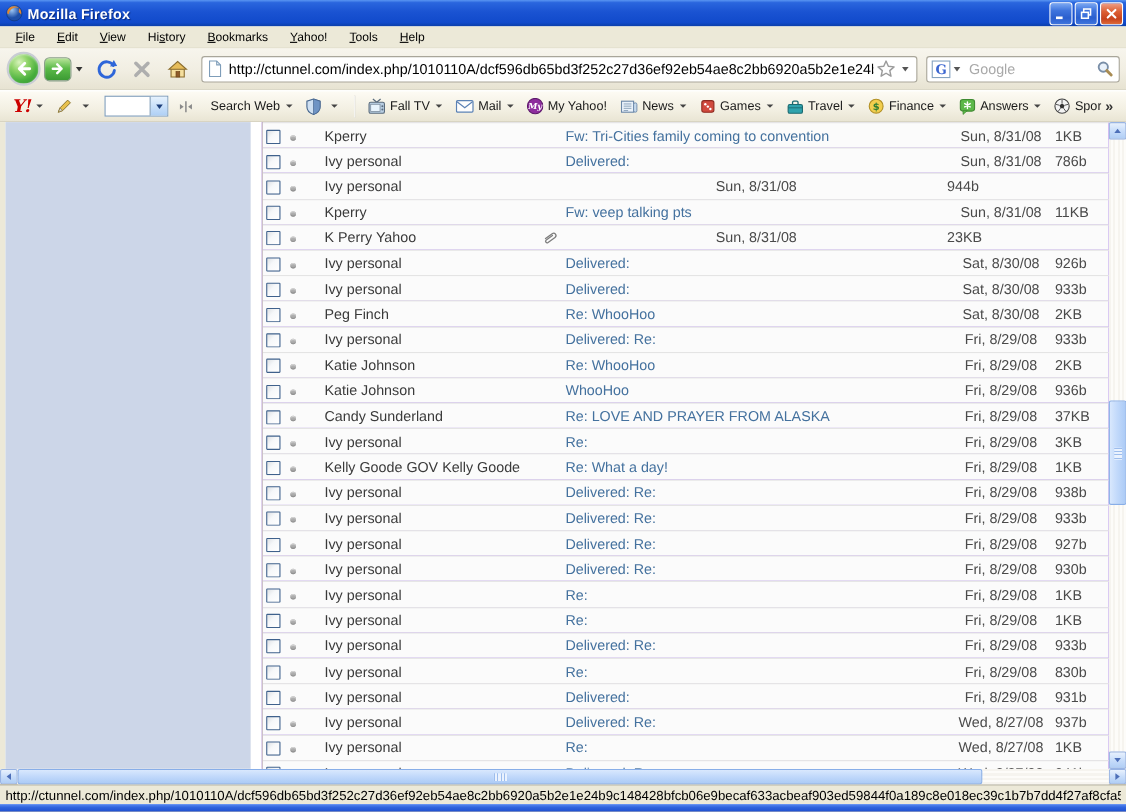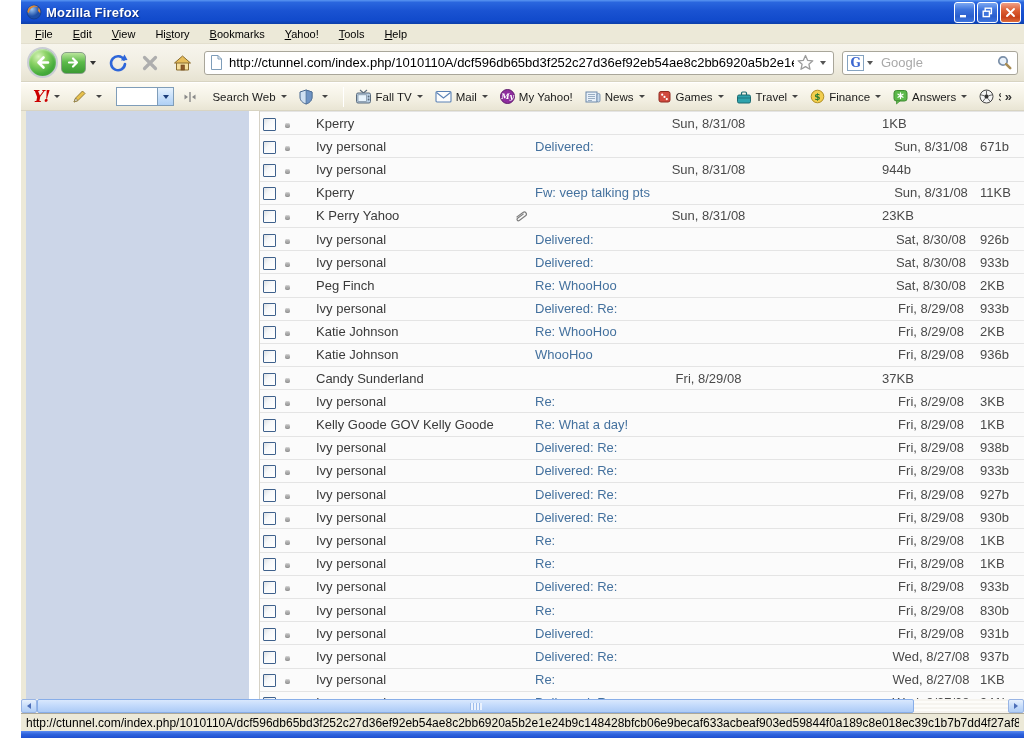--- a/index.html
+++ b/index.html
@@ -1,18 +1,18 @@
 <!DOCTYPE html>
 <html><head>
 <meta charset="utf-8">
 <style>
   html,body{margin:0;padding:0;background:#555;}
   *{box-sizing:border-box;}
   .window{width:1024px;height:738px;position:relative;overflow:hidden;
-    font-family:"Liberation Sans",sans-serif;background:#fff;display:flex;flex-direction:column;padding-left:21px;}
+    font-family:"Liberation Sans",sans-serif;background:#fff;display:flex;flex-direction:column;}
 
   
   .titlebar{height:24px;flex:none;display:flex;align-items:center;padding:0 3px 0 5px;
     background:linear-gradient(180deg,#5A96F2 0%,#2A66DE 10%,#1A53D2 45%,#114ACB 85%,#0B3EA8 100%);}
   .fxicon{width:16px;height:16px;margin-right:4px;flex:none;}
   .wtitle{color:#fff;font-weight:bold;font-size:13px;text-shadow:1px 1px 1px #0A2A7A;letter-spacing:.2px;}
   .winbtns{margin-left:auto;display:flex;gap:2px;}
   .wbtn{width:21px;height:21px;border-radius:3px;border:1px solid #fff;display:flex;align-items:center;justify-content:center;
     background:linear-gradient(180deg,#7CA8F2 0%,#3E74DD 35%,#2A5FCE 70%,#3E74DD 100%);}
   .wbtn.close{background:linear-gradient(180deg,#F0A088 0%,#DD5F33 40%,#C8431B 75%,#DD6A3A 100%);}
@@ -362,31 +362,32 @@
   <div class="content">
     <div class="edgestrip"></div>
     <div class="sidebar"></div>
     <div class="gap"></div>
     <div class="mailpane">
         <div class="mrow">
           <span class="cell"><span class="chk"></span></span>
           <span class="cell"><span class="dot"></span></span>
           <span class="cell sender">Kperry</span>
           <span class="cell clip"></span>
+          <span class="cell subject">Fw: Tri-Cities family coming to convention</span>
           <span class="cell date">Sun, 8/31/08</span>
           <span class="cell size">1KB</span>
         </div>
         <div class="mrow">
           <span class="cell"><span class="chk"></span></span>
           <span class="cell"><span class="dot"></span></span>
           <span class="cell sender">Ivy personal</span>
           <span class="cell clip"></span>
           <span class="cell subject">Delivered:</span>
           <span class="cell date">Sun, 8/31/08</span>
-          <span class="cell size">671b</span>
+          <span class="cell size">786b</span>
         </div>
         <div class="mrow">
           <span class="cell"><span class="chk"></span></span>
           <span class="cell"><span class="dot"></span></span>
           <span class="cell sender">Ivy personal</span>
           <span class="cell clip"></span>
           <span class="cell date">Sun, 8/31/08</span>
           <span class="cell size">944b</span>
         </div>
         <div class="mrow">
@@ -462,20 +463,21 @@
           <span class="cell clip"></span>
           <span class="cell subject">WhooHoo</span>
           <span class="cell date">Fri, 8/29/08</span>
           <span class="cell size">936b</span>
         </div>
         <div class="mrow">
           <span class="cell"><span class="chk"></span></span>
           <span class="cell"><span class="dot"></span></span>
           <span class="cell sender">Candy Sunderland</span>
           <span class="cell clip"></span>
+          <span class="cell subject">Re: LOVE AND PRAYER FROM ALASKA</span>
           <span class="cell date">Fri, 8/29/08</span>
           <span class="cell size">37KB</span>
         </div>
         <div class="mrow">
           <span class="cell"><span class="chk"></span></span>
           <span class="cell"><span class="dot"></span></span>
           <span class="cell sender">Ivy personal</span>
           <span class="cell clip"></span>
           <span class="cell subject">Re:</span>
           <span class="cell date">Fri, 8/29/08</span>

